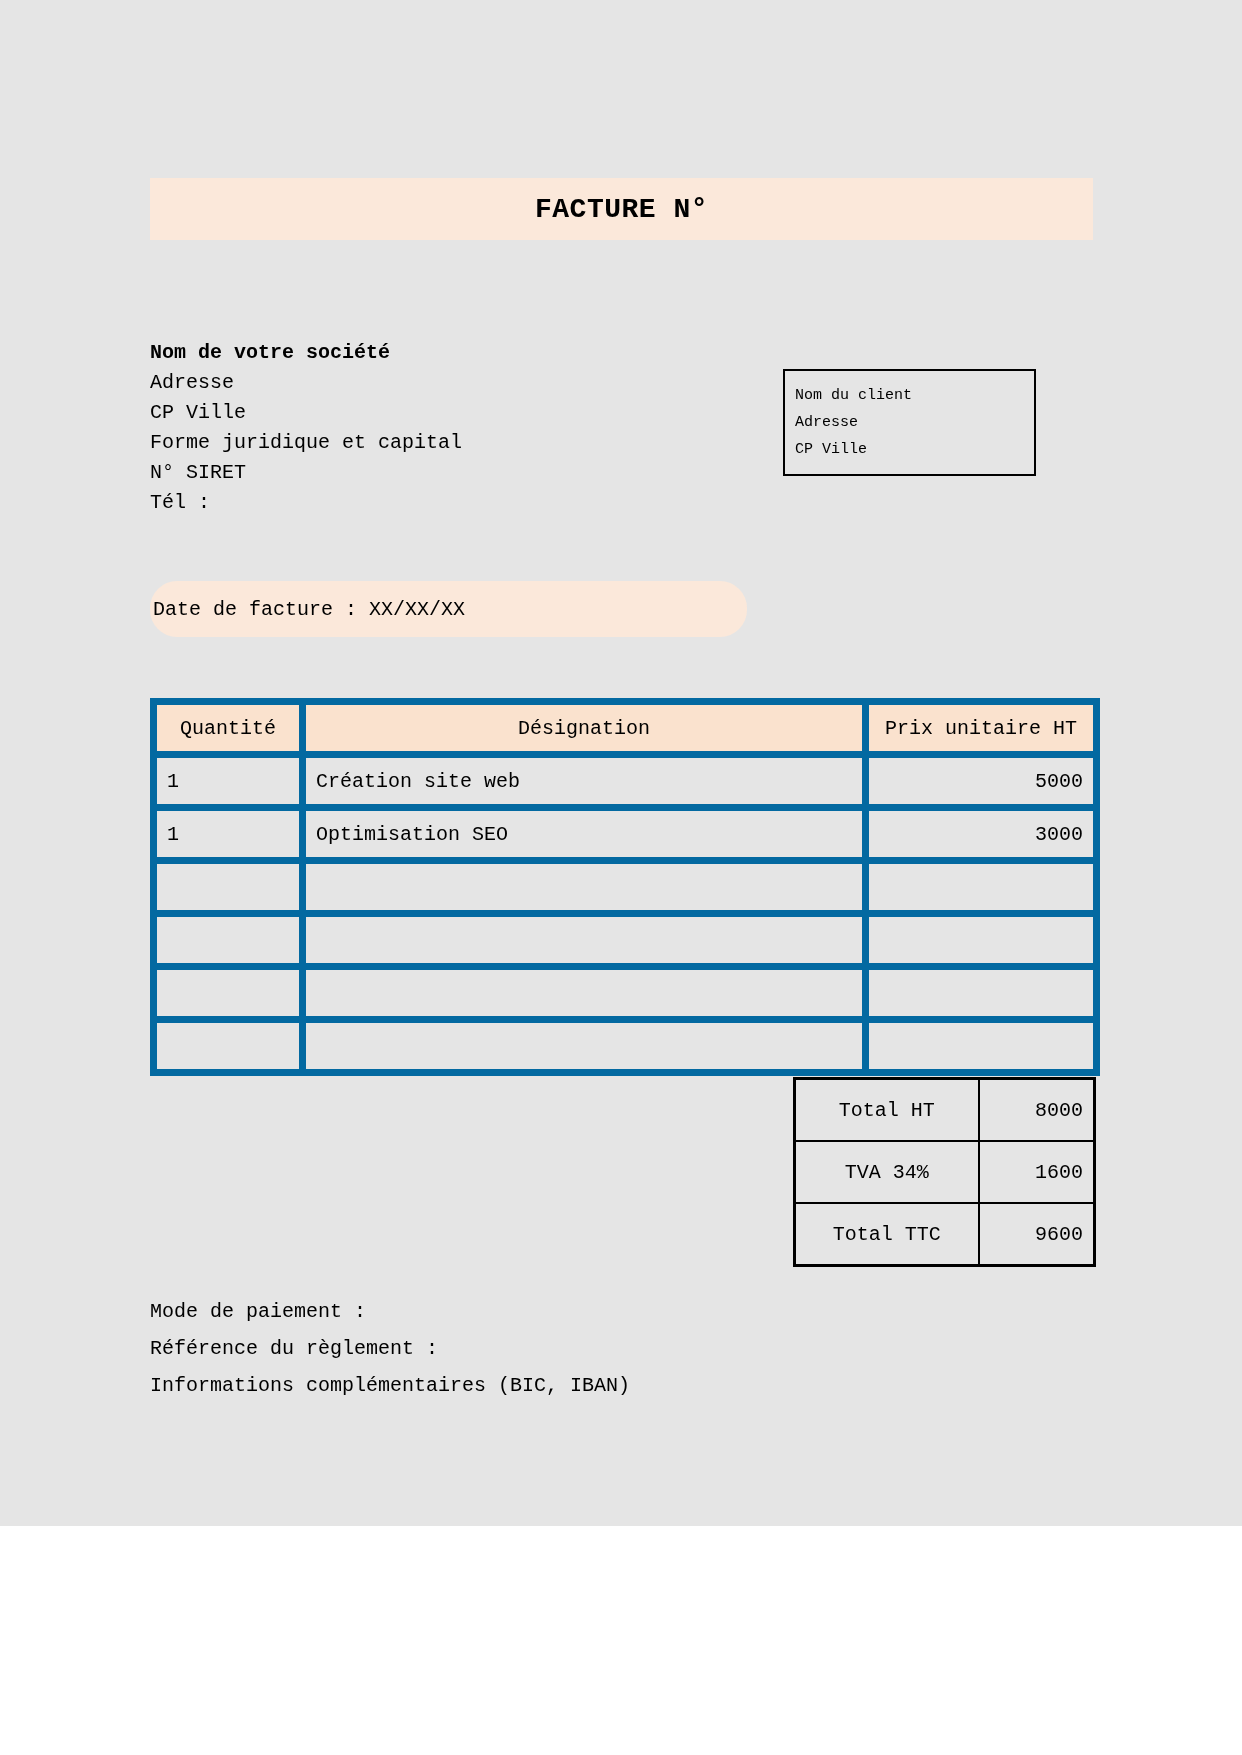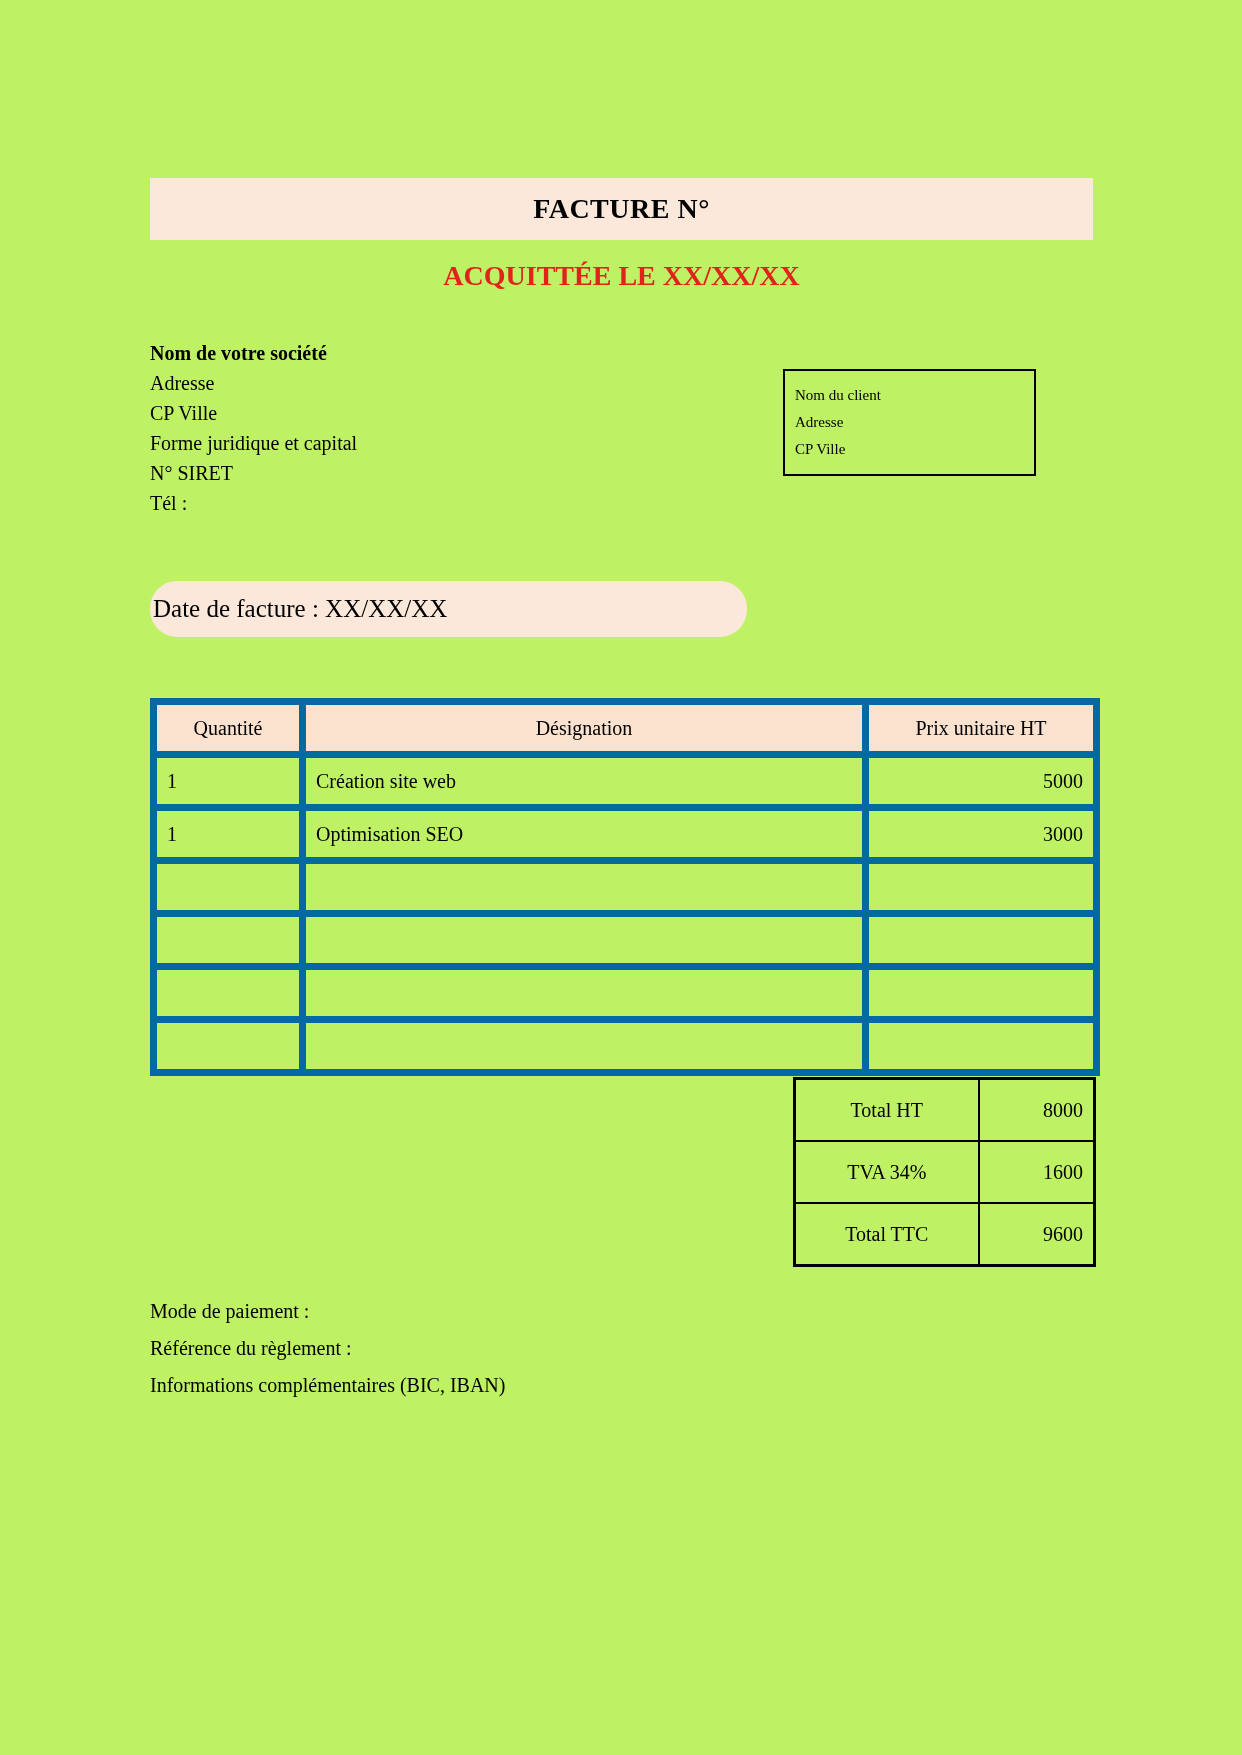--- a/index.html
+++ b/index.html
@@ -3,24 +3,24 @@
 <meta charset="utf-8">
 <style>
   html, body {
     margin: 0;
     padding: 0;
     background: #ffffff;
   }
   .page {
     position: relative;
     width: 1242px;
-    height: 1755px;
-    background: #bef264;
+    height: 1526px;
+    background: #e5e5e5;
     color: #000000;
-    font-family: Liberation Serif, serif;
+    font-family: Liberation Mono, monospace;
     overflow: hidden;
   }
 
   
   .title-band {
     position: absolute;
     left: 150px;
     top: 178px;
     width: 943px;
     height: 62px;
@@ -76,21 +76,21 @@
     position: absolute;
     left: 150px;
     top: 581px;
     width: 597px;
     height: 56px;
     background: #FBE8DA;
     display: flex;
     align-items: center;
     padding-left: 3px;
     box-sizing: border-box;
-    font-size: 25px;
+    font-size: 20px;
     border-radius: 27px;
   }
 
   
   table.items-table {
     position: absolute;
     left: 150px;
     top: 698px;
     width: 943px;
     border-collapse: collapse;
@@ -146,21 +146,20 @@
 </style>
 </head>
 <body>
 
 <div class="page">
 
   <div class="title-band">
     <span>FACTURE N°</span>
   </div>
 
-  <div class="paid-notice">ACQUITTÉE LE XX/XX/XX</div>
 
   <div class="company-block">
     <div class="company-name">Nom de votre société</div>
     <div>Adresse</div>
     <div>CP Ville</div>
     <div>Forme juridique et capital</div>
     <div>N° SIRET</div>
     <div>Tél :</div>
   </div>
 

